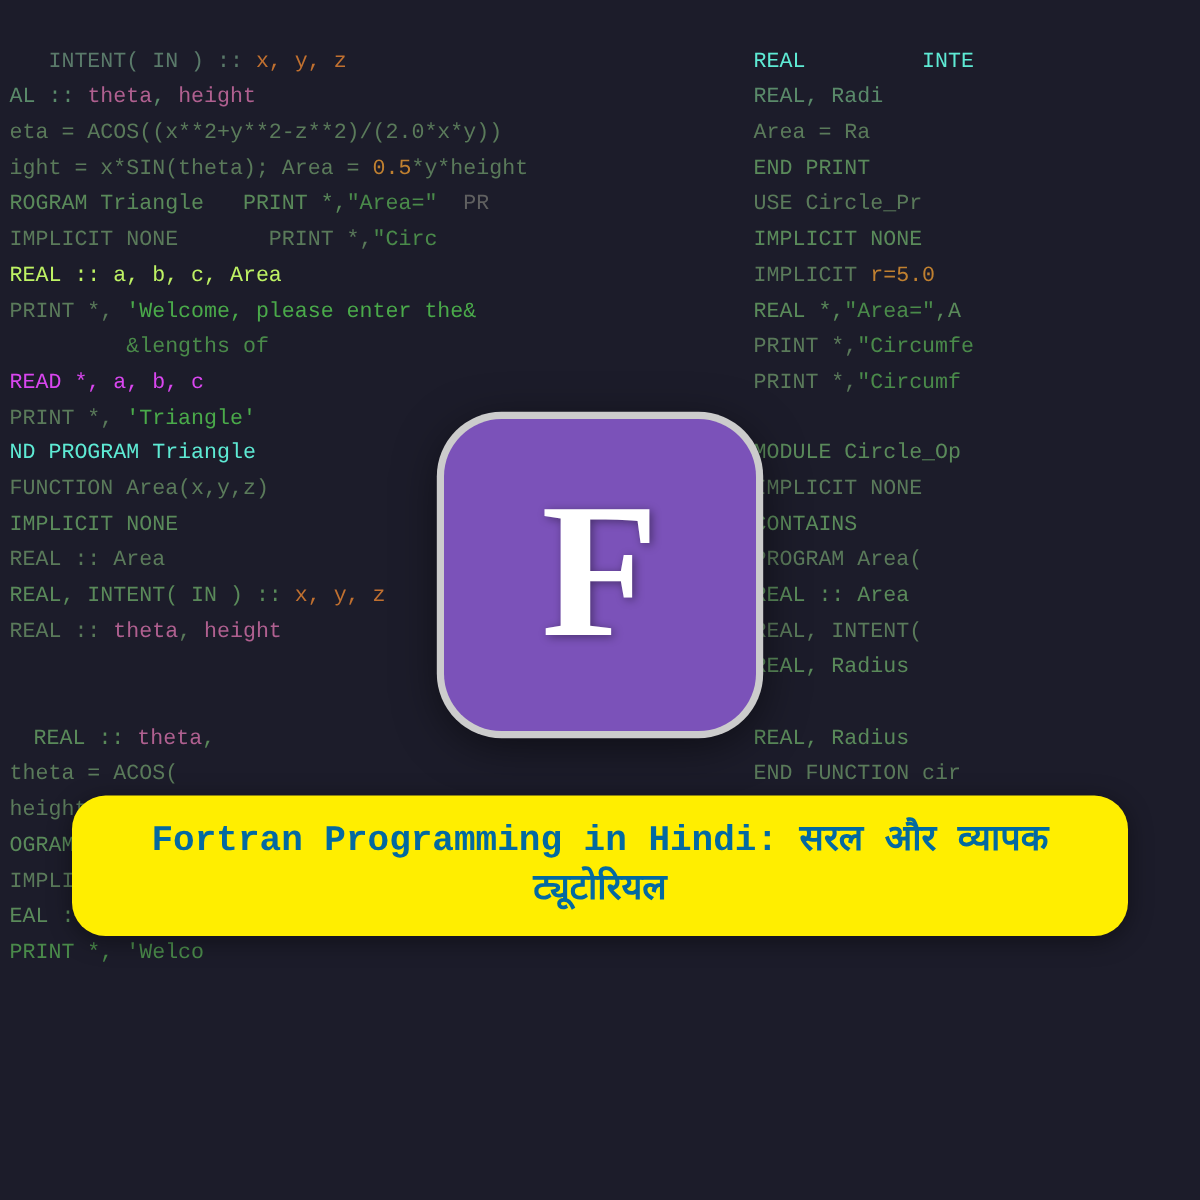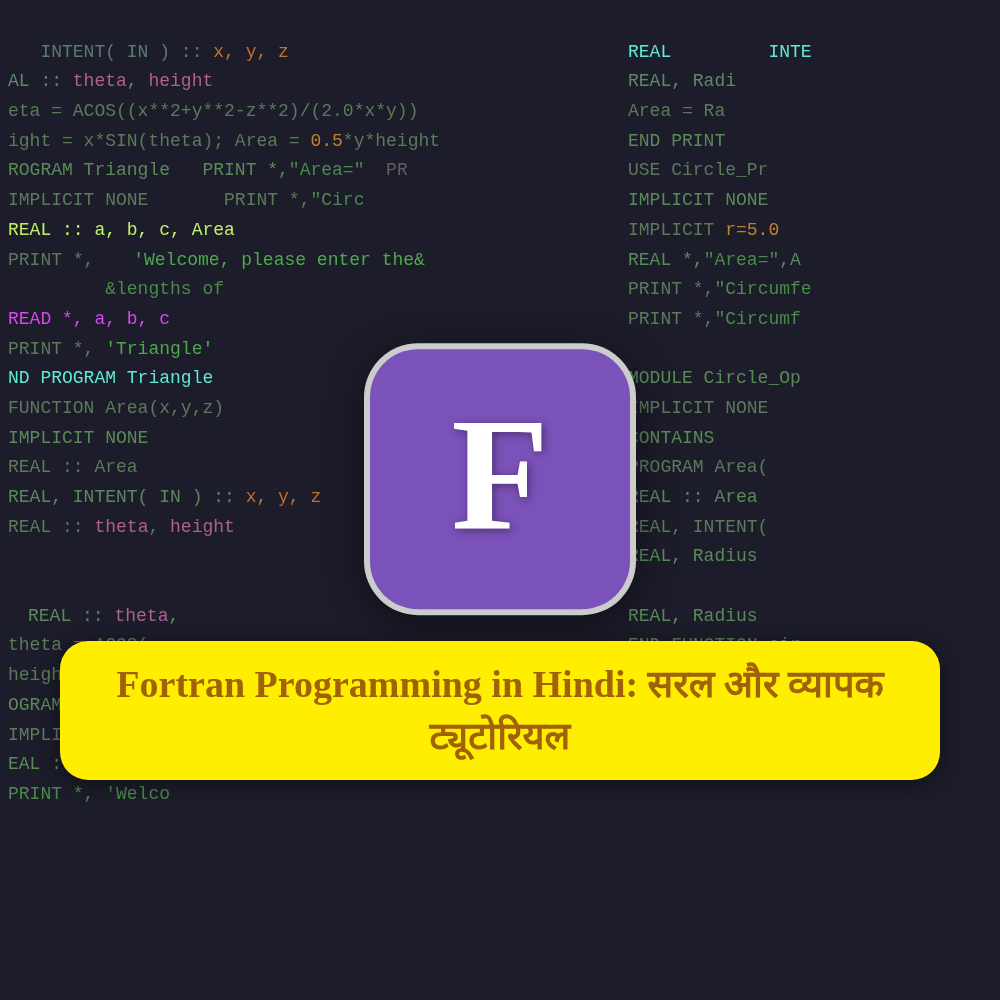--- a/index.html
+++ b/index.html
@@ -91,43 +91,43 @@
       background: #ffee00;
       border-radius: 28px;
       padding: 18px 32px;
       width: 880px;
       text-align: center;
       z-index: 20;
       box-shadow: 0 4px 20px rgba(0,0,0,0.4);
     }
 
     .title-text {
-      font-size: 38px;
+      font-size: 30px;
       font-weight: 900;
-      color: #a16207;
-      font-family: Liberation Serif, serif;
+      color: #0369a1;
+      font-family: Liberation Mono, monospace;
       line-height: 1.35;
       display: block;
     }
   </style>
 </head>
 <body>
 
 <div class="bg-container">
 
   <div class="bg-left">
     <span class="code-text">
 <span style="color:#5a7a6a;">   INTENT( IN ) :: <span style="color:#c07030;">x, y, z</span></span>
 <span style="color:#5a8a6a;">AL :: <span style="color:#b06090;">theta</span>, <span style="color:#b06090;">height</span></span>
 <span style="color:#5a7a5a;">eta = ACOS((x**2+y**2-z**2)/(2.0*x*y))</span>
 <span style="color:#5a7a5a;">ight = x*SIN(theta); Area = <span style="color:#c08030;">0.5</span>*y*height</span>
 <span style="color:#5a8a5a;">ROGRAM Triangle   PRINT *,<span style="color:#4a8a4a;">"Area="</span>  <span style="color:#606060;">PR</span></span>
 <span style="color:#5a7a5a;">IMPLICIT NONE       PRINT *,<span style="color:#4a8a4a;">"Circ</span></span>
 <span style="color:#bef264;">REAL :: a, b, c, Area</span>
-<span style="color:#5a7a5a;">PRINT *, <span style="color:#4aaa4a;margin-left:28px;">'Welcome, please enter the&amp;</span></span>
+<span style="color:#5a7a5a;">PRINT *, <span style="color:#4aaa4a;">'Welcome, please enter the&amp;</span></span>
 <span style="color:#4a8a4a;">         &amp;lengths of</span>
 <span style="color:#d946ef;">READ *, a, b, c</span>
 <span style="color:#5a7a5a;">PRINT *, <span style="color:#4aaa4a;">'Triangle'</span></span>
 <span style="color:#5eead4;">ND PROGRAM Triangle</span>
 <span style="color:#5a7a5a;">FUNCTION Area(x,y,z)</span>
 <span style="color:#5a8a5a;">IMPLICIT NONE</span>
 <span style="color:#5a7a5a;">REAL :: Area</span>
 <span style="color:#5a8a5a;">REAL, INTENT( IN ) :: <span style="color:#c07030;">x, y, z</span></span>
 <span style="color:#5a7a5a;">REAL :: <span style="color:#b06090;">theta</span>, <span style="color:#b06090;">height</span></span>
 <span style="color:#906090;">                                         type</span>

